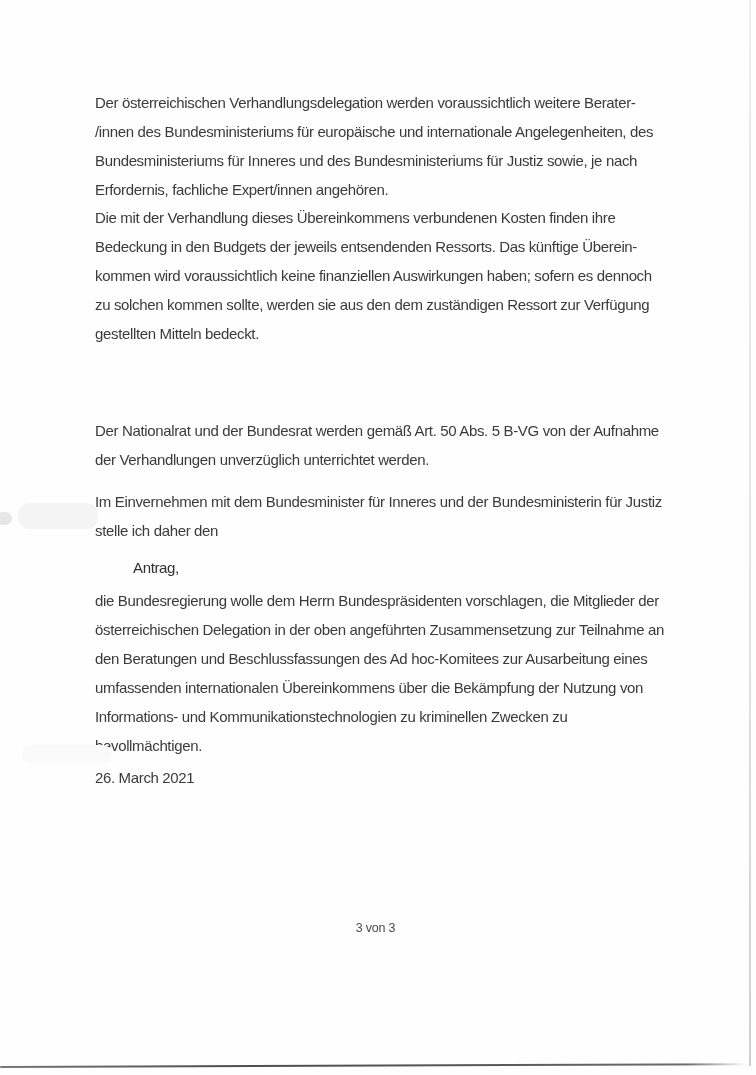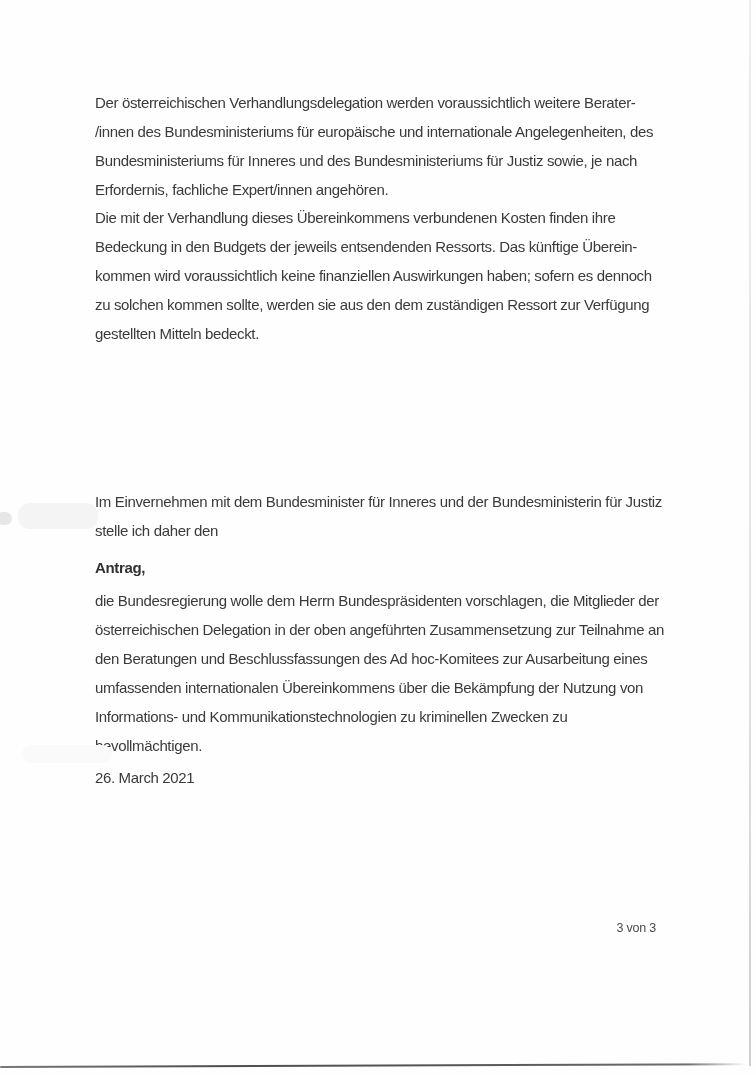--- a/index.html
+++ b/index.html
@@ -19,27 +19,27 @@
     position: absolute;
     left: 95px;
     width: 620px;
     color: #3a3a3a;
     font-size: 15px;
     letter-spacing: -0.35px;
     line-height: 29px;
     white-space: pre;
   }
   .para { white-space: pre-line; }
-  .bold { font-weight: bold; color: #303030; }
+  .bold { font-weight: normal; color: #303030; margin-left: 38px; }
   .footer-pagenum {
     position: absolute;
     left: 95px;
     top: 921px;
     width: 561px;
-    text-align: right;
+    text-align: center;
     font-size: 12.5px;
     color: #4b4b4b;
     letter-spacing: -0.2px;
   }
   
   .scan-bottom-line {
     position: absolute;
     left: 0;
     top: 1066px;
     width: 746px;
@@ -95,20 +95,22 @@
 Bundesministeriums für Inneres und des Bundesministeriums für Justiz sowie, je nach
 Erfordernis, fachliche Expert/innen angehören.</div>
 
   <div class="para" style="top:203px">Die mit der Verhandlung dieses Übereinkommens verbundenen Kosten finden ihre
 Bedeckung in den Budgets der jeweils entsendenden Ressorts. Das künftige Überein-
 kommen wird voraussichtlich keine finanziellen Auswirkungen haben; sofern es dennoch
 zu solchen kommen sollte, werden sie aus den dem zuständigen Ressort zur Verfügung
 gestellten Mitteln bedeckt.</div>
 
 
+  <div class="para" style="top:416px">Der Nationalrat und der Bundesrat werden gemäß Art. 50 Abs. 5 B-VG von der Aufnahme
+der Verhandlungen unverzüglich unterrichtet werden.</div>
 
   <div class="para" style="top:487px">Im Einvernehmen mit dem Bundesminister für Inneres und der Bundesministerin für Justiz
 stelle ich daher den</div>
 
   <div class="para bold" style="top:553px">Antrag,</div>
 
   <div class="para" style="top:586px">die Bundesregierung wolle dem Herrn Bundespräsidenten vorschlagen, die Mitglieder der
 österreichischen Delegation in der oben angeführten Zusammensetzung zur Teilnahme an
 den Beratungen und Beschlussfassungen des Ad hoc-Komitees zur Ausarbeitung eines
 umfassenden internationalen Übereinkommens über die Bekämpfung der Nutzung von

